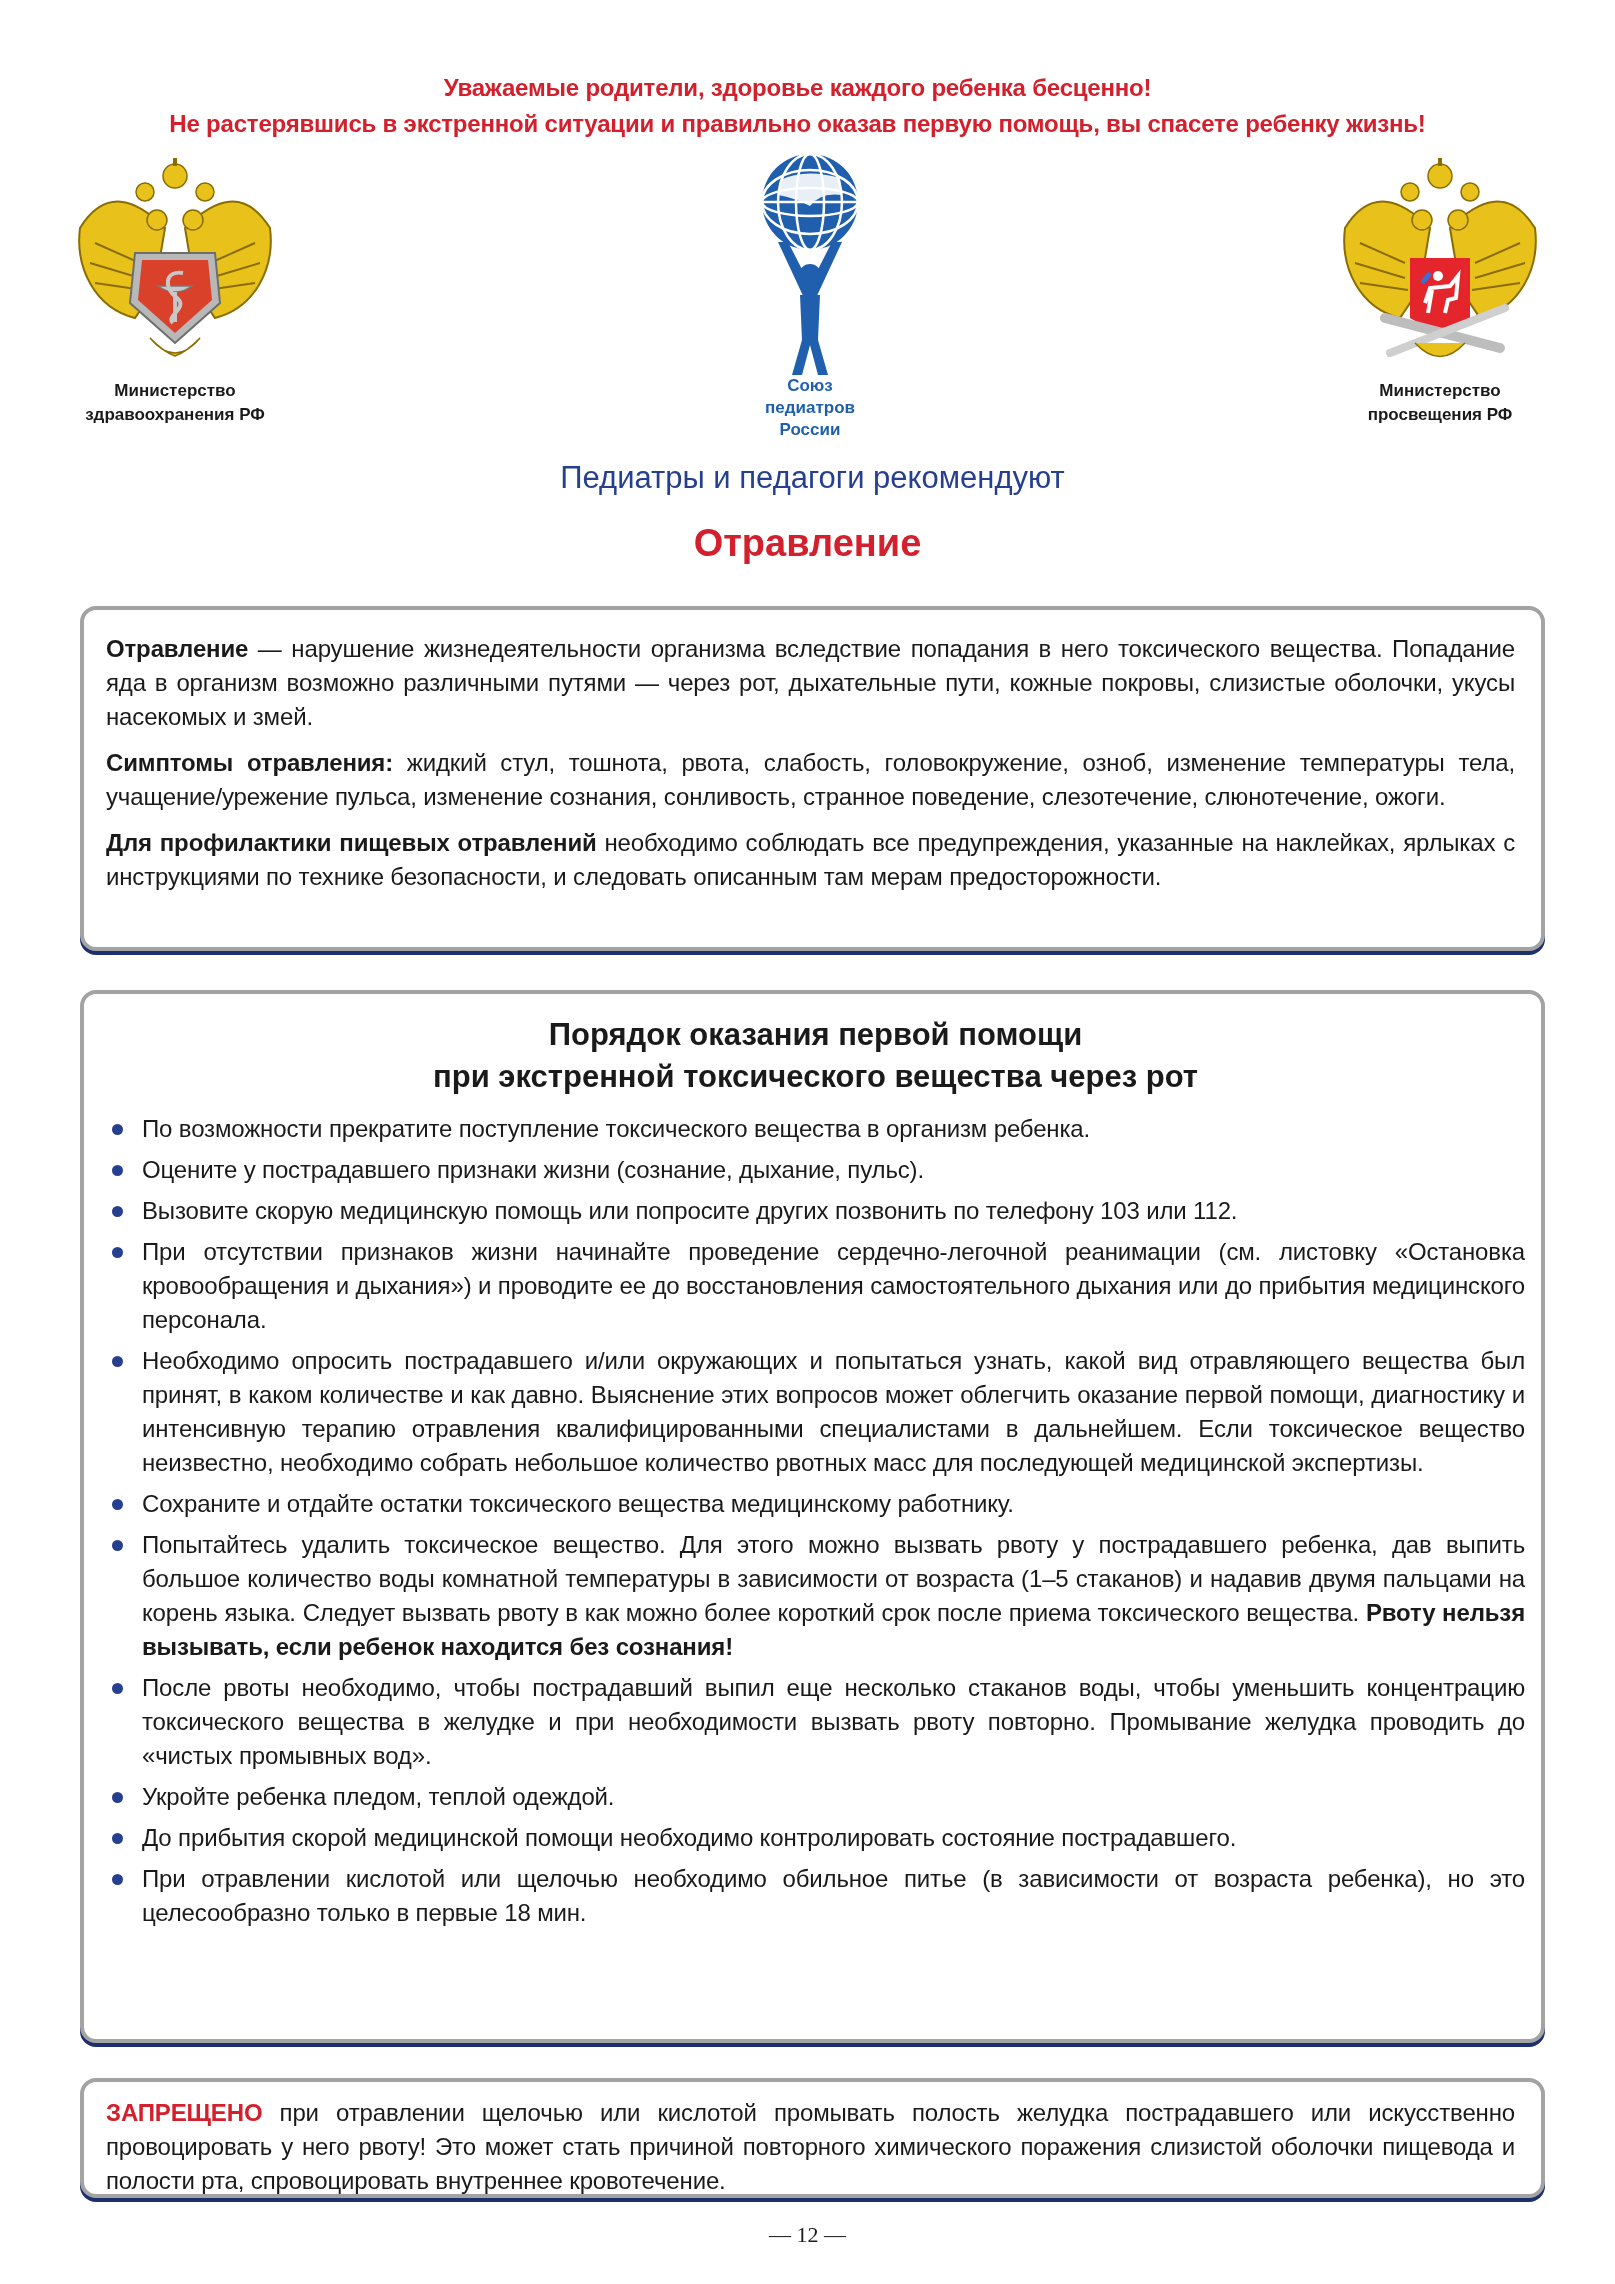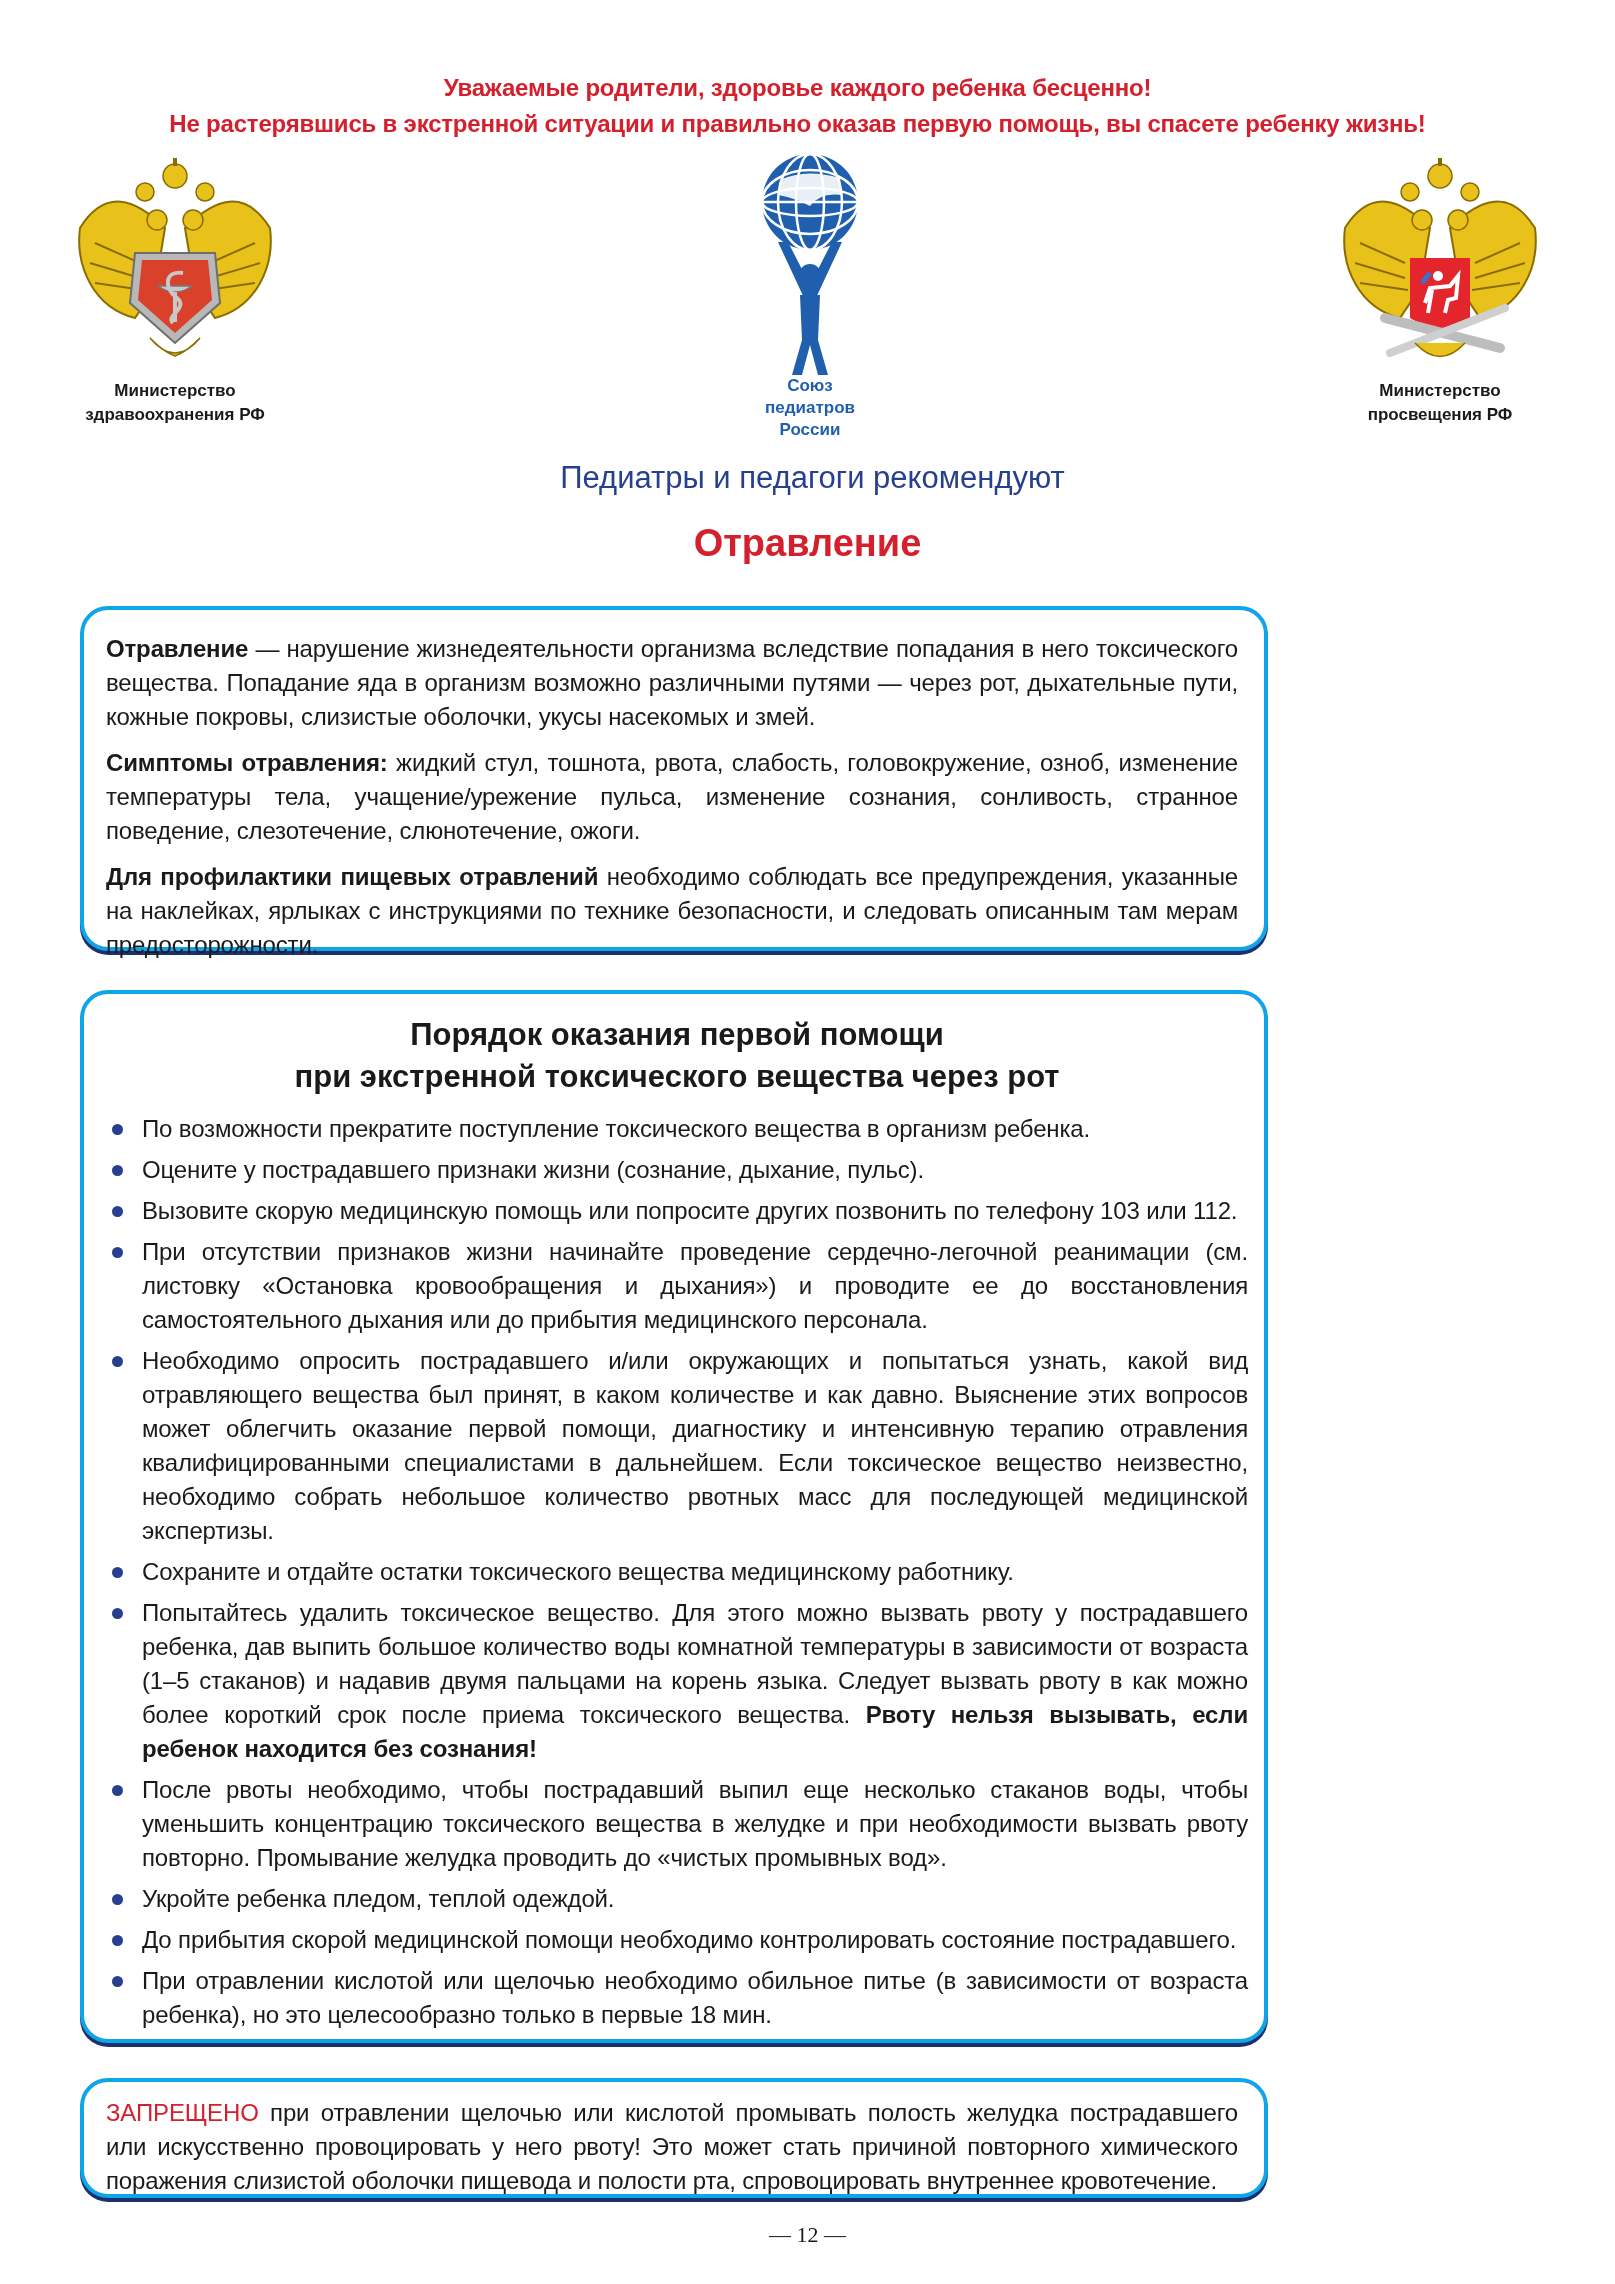--- a/index.html
+++ b/index.html
@@ -56,39 +56,39 @@
       width: 1615px;
       text-align: center;
       color: #d4202c;
       font-weight: bold;
       font-size: 38px;
     }
 
     .box {
       position: absolute;
       left: 80px;
-      width: 1188px;
-      border: 4px solid #0ea5e9;
-      border-radius: 28px;
+      width: 1465px;
+      border: 4px solid #a3a3a3;
+      border-radius: 16px;
       background: #ffffff;
       box-shadow: 0 4px 0 #1e2f6e;
     }
     .box-definition { top: 606px; height: 345px; padding: 22px 26px 0 22px; }
     .box-procedure { top: 990px; height: 1053px; padding: 20px 16px 0 22px; }
     .box-forbidden { top: 2078px; height: 120px; padding: 14px 26px 0 22px; }
 
     .para {
       font-size: 24px;
       line-height: 34px;
       text-align: justify;
       margin-bottom: 12px;
       letter-spacing: -0.15px;
     }
     .para b { font-weight: bold; }
-    .red-word { color: #d4202c; font-weight: normal; }
+    .red-word { color: #d4202c; font-weight: bold; }
 
     .proc-title {
       text-align: center;
       font-weight: bold;
       font-size: 31px;
       line-height: 42px;
       margin-bottom: 14px;
       color: #1a1a1a;
     }
     .bullets { list-style: none; }

